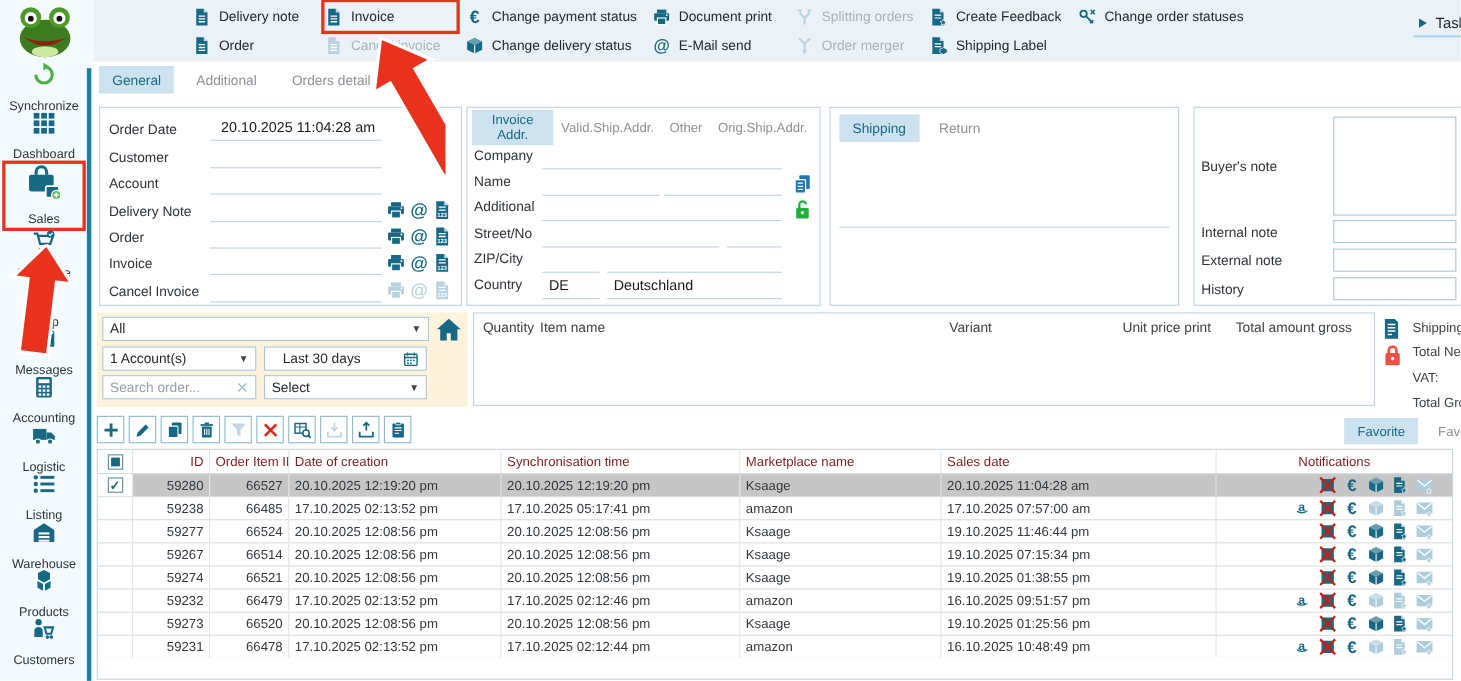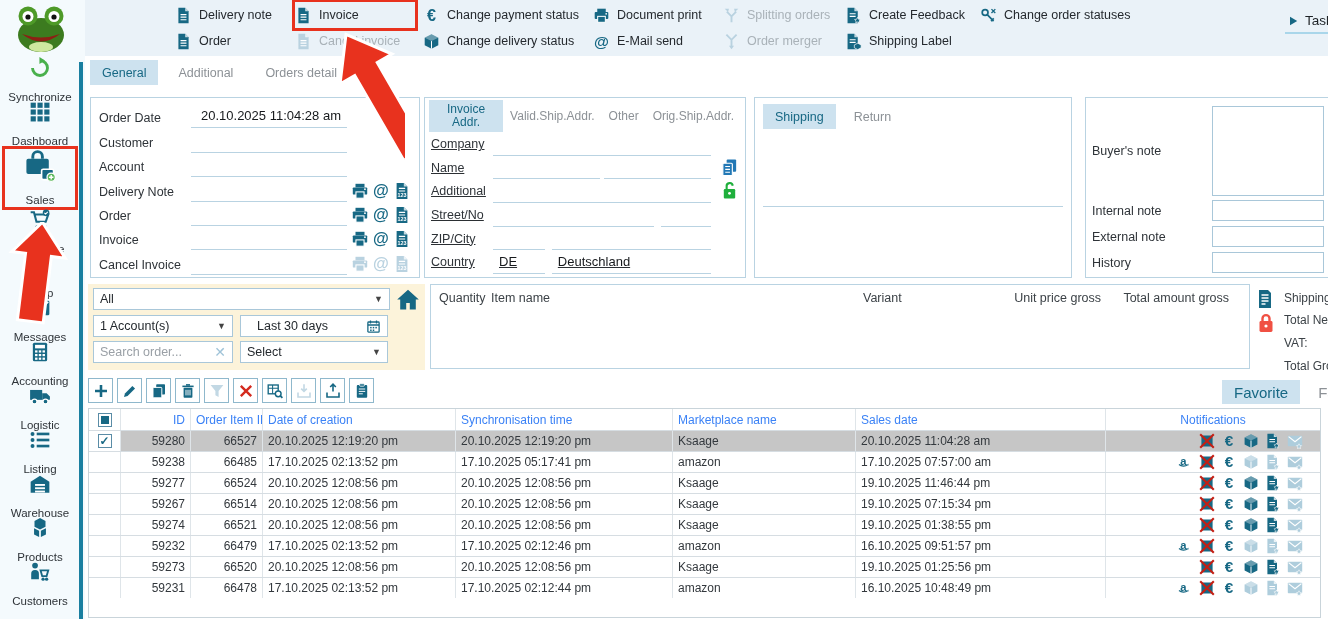--- a/index.html
+++ b/index.html
@@ -48,21 +48,21 @@
   .frow .flabel { width:92px; font-size:12.5px; color:#2e3338; padding-bottom:3px; }
   .frow .fline { flex:1; border-bottom:1px solid #b9d3e2; font-size:13px; color:#16191c; padding:0 0 2px 10px; height:20px; }
   .frow .facts { width:64px; display:flex; gap:3px; justify-content:flex-end; padding-bottom:2px; }
   .frow .facts .ic { width:18px; height:18px; color:#176884; }
   .frow.dis .facts .ic { color:#b9d2e0; }
 
   .addr-tabs { display:flex; align-items:stretch; height:32px; margin:2px 4px 0 4px; }
   .addr-tab { font-size:12px; color:#8c9196; display:flex; align-items:center; justify-content:center; padding:0 7px; text-align:center; cursor:pointer; }
   .addr-tab.active { background:#cde2ef; color:#176884; line-height:1.1; }
   .addr-body { padding:2px 6px 0 6px; position:relative; }
-  .arow { display:flex; align-items:center; height:23.6px;text-decoration:underline; }
+  .arow { display:flex; align-items:flex-start; height:23.6px; }
   .arow .flabel { width:62px; font-size:12.5px; color:#2e3338; padding-bottom:3px; }
   .arow .segs { flex:1; display:flex; height:20px; }
   .aseg { border-bottom:1px solid #b9d3e2; font-size:13px; color:#16191c; padding:0 0 2px 6px; }
   .addr-icons { position:absolute; right:6px; top:26px; display:flex; flex-direction:column; gap:4px; align-items:center; }
   .addr-icons .ic { width:19px; height:19px; }
 
   .ship-tabs { display:flex; gap:6px; margin:6px 0 0 8px; }
   .ship-divider { position:absolute; left:8px; right:8px; top:108px; border-top:1px solid #b9d3e2; }
 
   .nrow { position:absolute; left:6px; display:flex; align-items:center; }
@@ -89,32 +89,32 @@
   .totals .ticon { position:absolute; width:20px; height:20px; }
   .totals .tlabel { position:absolute; left:29px; font-size:12px; color:#3c4247; white-space:nowrap; }
 
   
   .tbar { position:absolute; left:88px; top:378px; display:flex; gap:4px; }
   .tbtn { width:25px; height:25px; border:1px solid #8fb8cc; background:#fff; display:flex; align-items:center; justify-content:center; cursor:pointer; }
   .tbtn .ic { width:16px; height:16px; color:#176884; }
   .tbtn.dis .ic { color:#c2d8e4; }
   .tbtn.red .ic { color:#d42a1e; }
   .view-tabs { position:absolute; top:380px; left:1222px; display:flex; gap:6px; }
-  .vtab { height:24px; padding:0 12px; font-size:15px; display:flex; align-items:center; color:#8c9196; cursor:pointer; white-space:nowrap; }
+  .vtab { height:24px; padding:0 12px; font-size:12px; display:flex; align-items:center; color:#8c9196; cursor:pointer; white-space:nowrap; }
   .vtab.active { background:#cde2ef; color:#176884; }
 
   
   .otable { position:absolute; left:88px; top:408px; width:1233px; border:1px solid #c9d4da; background:#fff; }
   .orow { display:grid; grid-template-columns:32px 70px 72px 193px 217px 183px 250px 1fr; height:21px; border-bottom:1px solid #d6dde2; }
   .orow.head { height:22px; }
   .ocell { border-right:1px solid #dfe5e9; font-size:12px; color:#33383d; display:flex; align-items:center; padding:0 5px; overflow:hidden; white-space:nowrap; }
   .ocell:last-child { border-right:none; }
   .ocell.r { justify-content:flex-end; }
   .ocell.c { justify-content:center; }
-  .orow.head .ocell { color:#3b82f6; }
+  .orow.head .ocell { color:#7f1d1d; }
   .orow.sel .ocell { background:#c6c6c6; }
   .orow.sel .ocell.cb { background:#fff; }
   .cbx { width:14px; height:14px; border:1px solid #5a8ca6; background:#fff; display:flex; align-items:center; justify-content:center; }
   .cbx .sq { width:8px; height:8px; background:#176884; }
   .cbx .ck { color:#176884; font-size:12px; font-weight:bold; line-height:1; }
   .nicons { display:flex; gap:6px; justify-content:flex-end; width:100%; padding-right:12px; }
   .nicons .ic { width:16px; height:16px; color:#176884; }
   .nicons .ic.inactive { color:#aecddc; }
   .tfoot { position:absolute; left:88px; top:598px; width:1233px; height:20px; border:1px solid #c9d4da; border-top:none; background:#fff; }
 
@@ -732,21 +732,21 @@
   <div class="fctl" style="left:152px; top:57px; width:148px;">
     <span class="grow">Select</span>
     <span class="caret">▼</span>
   </div>
 </section>
 
 <section class="itemsbox">
   <span class="ihead" style="left:8px">Quantity</span>
   <span class="ihead" style="left:60px">Item name</span>
   <span class="ihead" style="left:432px">Variant</span>
-  <span class="ihead" style="right:148px">Unit price gross</span>
+  <span class="ihead" style="right:148px">Unit price print</span>
   <span class="ihead" style="right:20px">Total amount gross</span>
 </section>
 
 <section class="totals">
   <span class="ticon" style="left:0; top:3px; color:#176884">
     <svg viewBox="0 0 20 20">
         <path d="M4 1h9l3 3v15H4z" fill="currentColor"></path>
         <g stroke="#fff" stroke-width="1.4">
           <path d="M6.5 6h7M6.5 9h7M6.5 12h7M6.5 15h4"></path>
         </g>

